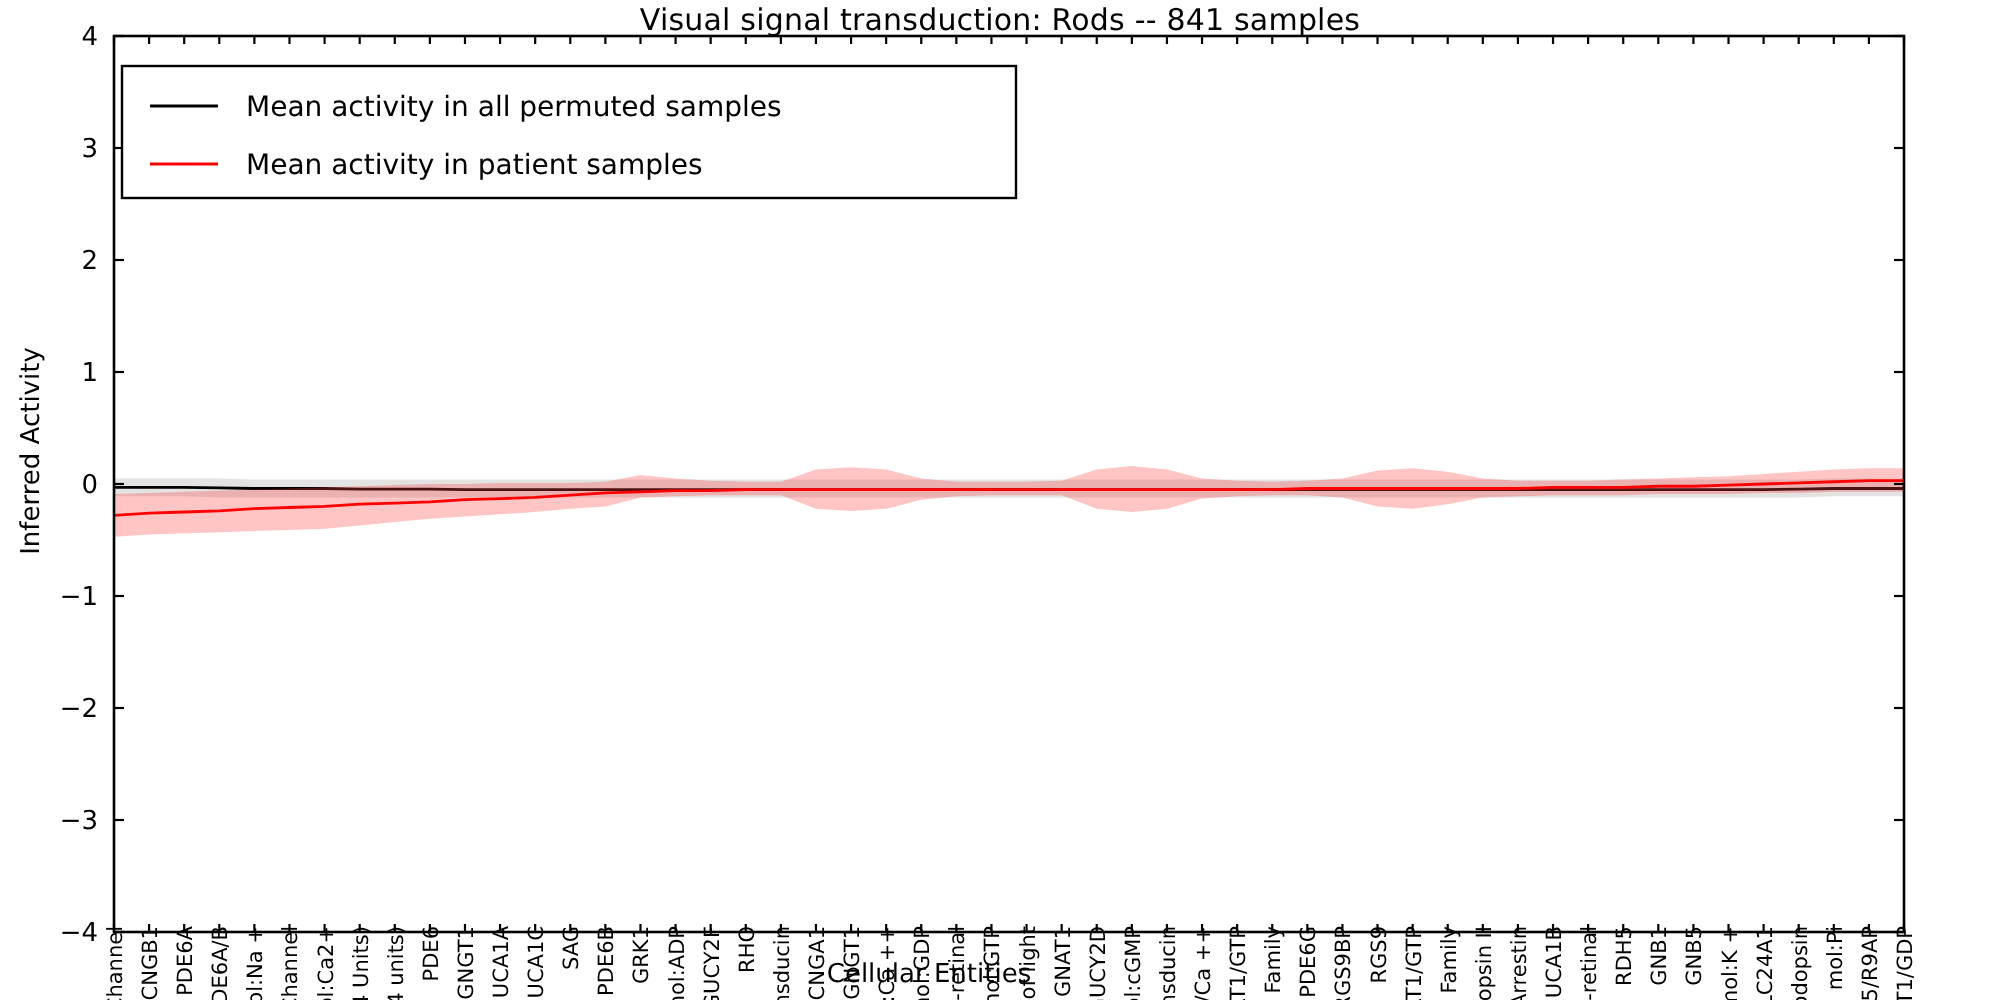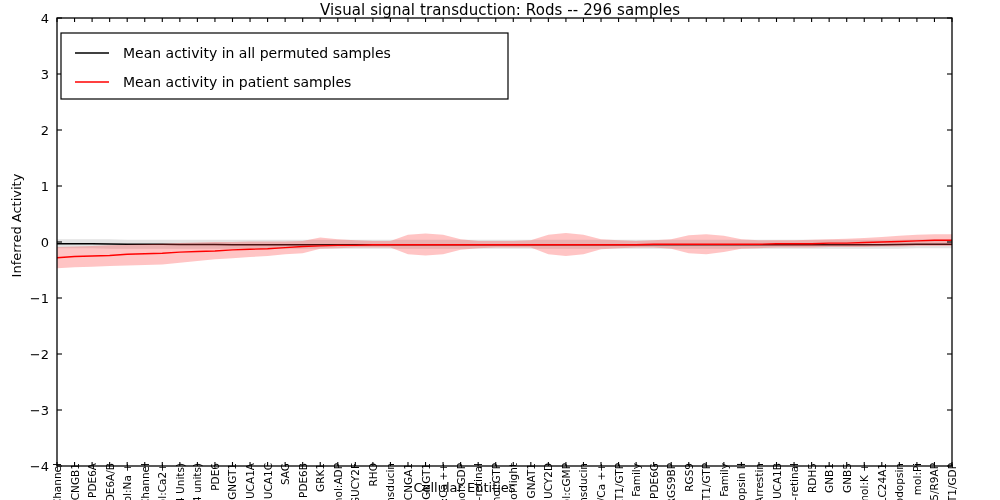--- a/index.html
+++ b/index.html
@@ -15,21 +15,21 @@
   .ytick-label{font-size:13px;fill:#000;font-family:"DejaVu Sans","Liberation Sans",sans-serif;}
   .xtick-label{font-size:10.5px;fill:#000;font-family:"DejaVu Sans","Liberation Sans",sans-serif;}
   .legend-text{font-size:14px;fill:#000;font-family:"DejaVu Sans","Liberation Sans",sans-serif;}
   .tick{stroke:#000;stroke-width:1.1;}
 </style>
 </head>
 <body>
 
 <div id="figure">
 
-  <div id="plot-title">Visual signal transduction: Rods -- 296 samples</div>
+  <div id="plot-title">Visual signal transduction: Rods -- 841 samples</div>
 
   <div id="ylabel">Inferred Activity</div>
 
   <div id="xlabel">Cellular Entities</div>
 
   <svg id="chart" width="1000" height="500">
       <rect x="57" y="18" width="895" height="448" fill="#ffffff"></rect>
       <g>
         <path d="M57,239.20000000000002L74.54901960784314,239.20000000000002L92.09803921568627,239.20000000000002L109.64705882352942,239.20000000000002L127.19607843137256,239.76L144.7450980392157,239.76L162.29411764705884,239.76L179.84313725490196,239.76L197.3921568627451,239.76L214.94117647058823,239.76L232.49019607843138,239.76L250.0392156862745,239.76L267.5882352941177,239.76L285.1372549019608,239.76L302.6862745098039,239.76L320.2352941176471,239.76L337.7843137254902,239.76L355.3333333333333,239.76L372.88235294117646,239.76L390.4313725490196,239.76L407.98039215686276,239.76L425.52941176470586,239.76L443.078431372549,239.76L460.62745098039215,239.76L478.1764705882353,239.76L495.72549019607845,239.76L513.2745098039215,239.76L530.8235294117646,239.76L548.3725490196078,239.76L565.921568627451,239.76L583.4705882352941,239.76L601.0196078431372,239.76L618.5686274509804,239.76L636.1176470588235,239.76L653.6666666666666,239.76L671.2156862745098,239.76L688.7647058823529,239.76L706.3137254901961,239.76L723.8627450980392,239.76L741.4117647058823,239.76L758.9607843137255,239.76L776.5098039215686,239.76L794.0588235294117,239.76L811.6078431372549,239.76L829.156862745098,239.76L846.7058823529412,239.76L864.2549019607843,239.76L881.8039215686274,239.76L899.3529411764706,239.76L916.9019607843137,239.20000000000002L934.4509803921569,239.20000000000002L952,239.20000000000002L952,248.16000000000003L934.4509803921569,248.16000000000003L916.9019607843137,248.16000000000003L899.3529411764706,248.72L881.8039215686274,248.72L864.2549019607843,248.72L846.7058823529412,248.72L829.156862745098,248.72L811.6078431372549,248.72L794.0588235294117,248.72L776.5098039215686,248.72L758.9607843137255,248.72L741.4117647058823,248.72L723.8627450980392,248.72L706.3137254901961,248.72L688.7647058823529,248.72L671.2156862745098,248.72L653.6666666666666,248.72L636.1176470588235,248.72L618.5686274509804,248.72L601.0196078431372,248.72L583.4705882352941,248.72L565.921568627451,248.72L548.3725490196078,248.72L530.8235294117646,248.72L513.2745098039215,248.72L495.72549019607845,248.72L478.1764705882353,248.72L460.62745098039215,248.72L443.078431372549,248.72L425.52941176470586,248.72L407.98039215686276,248.72L390.4313725490196,248.72L372.88235294117646,248.72L355.3333333333333,248.72L337.7843137254902,248.72L320.2352941176471,248.72L302.6862745098039,248.72L285.1372549019608,248.72L267.5882352941177,248.72L250.0392156862745,248.72L232.49019607843138,248.72L214.94117647058823,248.72L197.3921568627451,248.72L179.84313725490196,248.72L162.29411764705884,248.72L144.7450980392157,248.72L127.19607843137256,248.72L109.64705882352942,248.72L92.09803921568627,248.16000000000003L74.54901960784314,248.16000000000003L57,248.16000000000003Z" fill="#b0b0b0" fill-opacity="0.35" stroke="none"></path>
         <path d="M57,243.68L74.54901960784314,243.68L92.09803921568627,243.68L109.64705882352942,243.96L127.19607843137256,244.24L144.7450980392157,244.24L162.29411764705884,244.24L179.84313725490196,244.51999999999998L197.3921568627451,244.51999999999998L214.94117647058823,244.51999999999998L232.49019607843138,244.79999999999998L250.0392156862745,244.79999999999998L267.5882352941177,244.79999999999998L285.1372549019608,244.79999999999998L302.6862745098039,244.79999999999998L320.2352941176471,244.79999999999998L337.7843137254902,244.79999999999998L355.3333333333333,244.79999999999998L372.88235294117646,244.79999999999998L390.4313725490196,244.79999999999998L407.98039215686276,244.79999999999998L425.52941176470586,244.79999999999998L443.078431372549,244.79999999999998L460.62745098039215,244.79999999999998L478.1764705882353,244.79999999999998L495.72549019607845,244.79999999999998L513.2745098039215,244.79999999999998L530.8235294117646,244.79999999999998L548.3725490196078,244.79999999999998L565.921568627451,244.79999999999998L583.4705882352941,244.79999999999998L601.0196078431372,244.79999999999998L618.5686274509804,244.79999999999998L636.1176470588235,244.79999999999998L653.6666666666666,244.79999999999998L671.2156862745098,244.79999999999998L688.7647058823529,244.79999999999998L706.3137254901961,244.79999999999998L723.8627450980392,244.79999999999998L741.4117647058823,244.79999999999998L758.9607843137255,244.79999999999998L776.5098039215686,244.79999999999998L794.0588235294117,244.79999999999998L811.6078431372549,244.79999999999998L829.156862745098,244.79999999999998L846.7058823529412,244.79999999999998L864.2549019607843,244.79999999999998L881.8039215686274,244.79999999999998L899.3529411764706,244.51999999999998L916.9019607843137,244.24L934.4509803921569,244.24L952,244.24" fill="none" stroke="#000000" stroke-width="1.4"></path>

